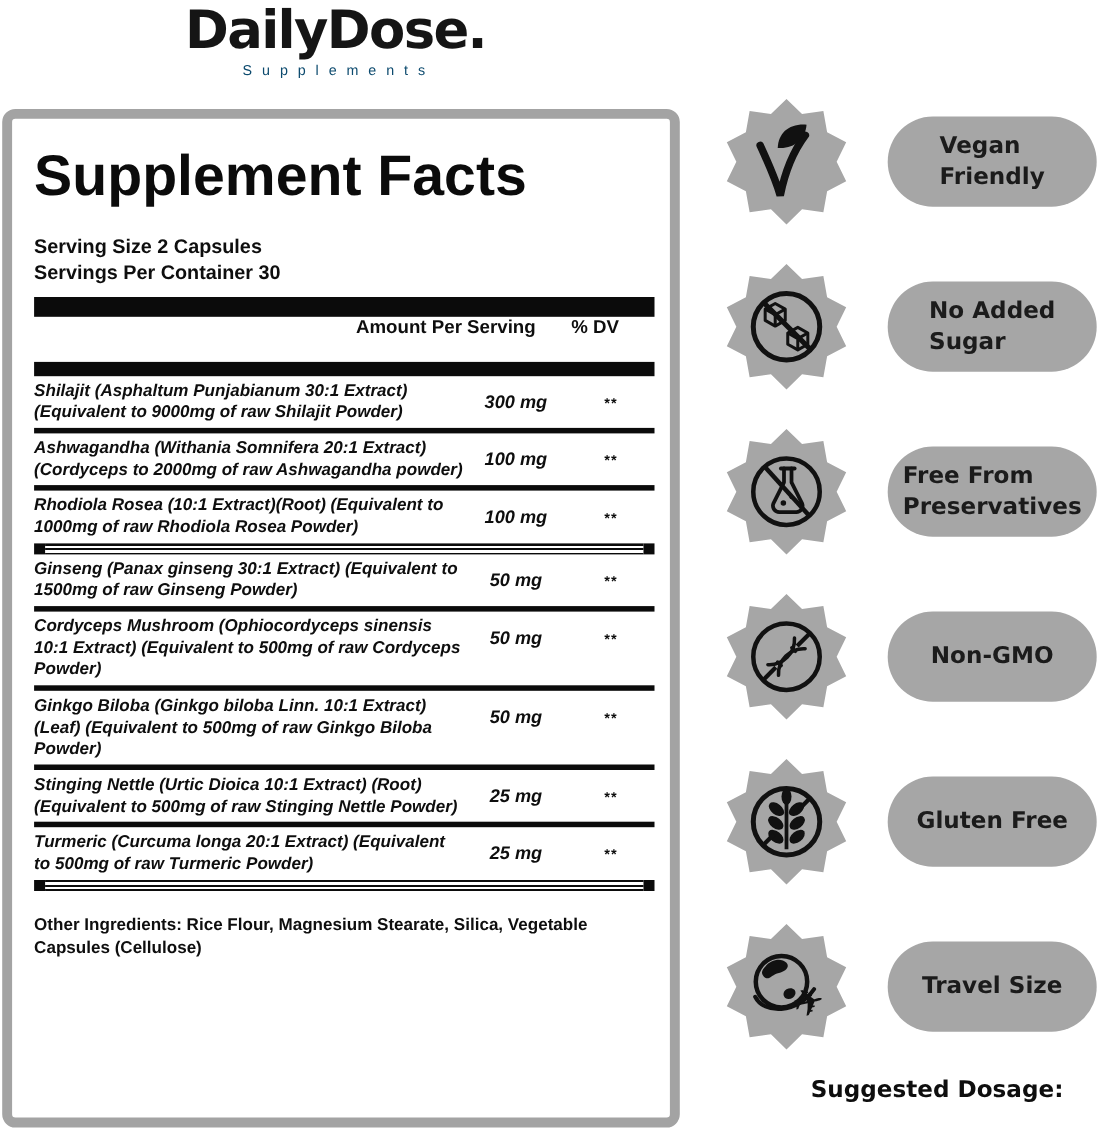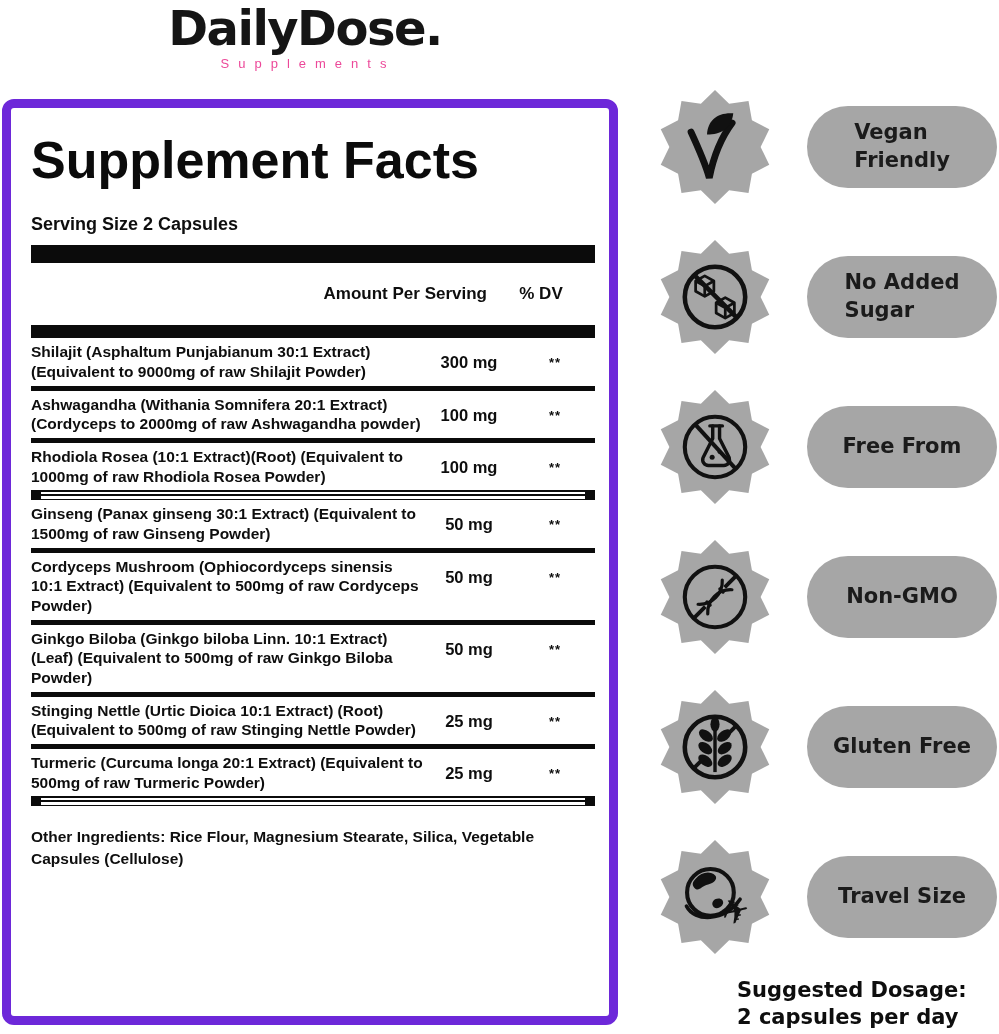--- a/index.html
+++ b/index.html
@@ -3,34 +3,34 @@
 <meta charset="utf-8">
 <style>
   html,body{margin:0;padding:0;}
   body{
     width:999px;height:1034px;position:relative;background:#ffffff;
     font-family:"Liberation Sans", sans-serif;color:#0e0e0e;overflow:hidden;
   }
   
   .logo{position:absolute;left:150px;top:2px;width:310px;text-align:center;}
   .logo-name{font-family:"DejaVu Sans", sans-serif;font-weight:900;font-size:48px;letter-spacing:-1.5px;color:#151515;line-height:1.1;}
-  .logo-tagline{font-size:13px;font-weight:500;letter-spacing:9px;color:#ec4899;margin-top:1px;padding-left:6px;}
+  .logo-tagline{font-size:13px;font-weight:500;letter-spacing:9px;color:#0c4a6e;margin-top:1px;padding-left:6px;}
   
   .panel{
     position:absolute;left:2px;top:99px;width:616px;height:926px;box-sizing:border-box;
-    border:9px solid #6d28d9;border-radius:12px;background:#fff;padding:16px 14px 0 20px;
+    border:9px solid #a3a3a3;border-radius:12px;background:#fff;padding:16px 14px 0 20px;
   }
   .sf-title{font-size:52px;font-weight:800;letter-spacing:0px;margin-top:6px;color:#0b0b0b;}
   .serving-block{margin-top:22px;font-size:18px;font-weight:700;line-height:1.35;}
   .bar-thick{height:18px;background:#0b0b0b;margin-top:9px;}
-  .col-headers{display:flex;margin-top:21px;font-size:17px;font-weight:700;}
+  .col-headers{display:flex;font-size:17px;font-weight:700;}
   .ch-amount{width:456px;text-align:right;}
   .ch-dv{flex:1;text-align:center;}
   .bar-mid{height:13px;background:#0b0b0b;margin-top:21px;}
-  .row{display:flex;padding:4px 0 4px 0;}
+  .row{display:flex;padding:4px 0 4px 0;font-style:italic;}
   .row-name{width:392px;font-size:15.5px;font-weight:700;line-height:1.27;}
   .row-amount{width:92px;text-align:center;font-size:16.5px;font-weight:700;padding-top:11px;}
   .row-dv{flex:1;text-align:center;font-size:13px;font-weight:700;letter-spacing:1px;padding-top:13px;}
   .sep{height:5px;background:#0b0b0b;}
   .sep.striped{
     height:10px;box-sizing:border-box;
     border-left:10px solid #0b0b0b;border-right:10px solid #0b0b0b;
     background:repeating-linear-gradient(to bottom,#0b0b0b 0 2px,#ffffff 2px 4.3px);
   }
   .footnote{margin-top:12px;font-size:16px;font-weight:700;}
@@ -59,20 +59,21 @@
 <div class="logo">
   <div class="logo-name">DailyDose.</div>
   <div class="logo-tagline">Supplements</div>
 </div>
 
 <div class="panel">
   <div class="sf-title">Supplement Facts</div>
 
   <div class="serving-block">
     <div>Serving Size 2 Capsules</div>
+    <div>Servings Per Container 30</div>
   </div>
 
   <div class="bar-thick"></div>
 
   <div class="col-headers">
     <div class="ch-amount">Amount Per Serving</div>
     <div class="ch-dv">% DV</div>
   </div>
 
   <div class="bar-mid"></div>
@@ -180,20 +181,21 @@
         <path d="M45.5 31.5 h11"></path>
         <path d="M48 31.5 v11 L39.5 59.5 a5 5 0 0 0 4.7 6.7 h13.6 a5 5 0 0 0 4.7 -6.7 L54 42.5 v-11"></path>
       </g>
       <circle cx="47.5" cy="59" r="2.2" fill="#111"></circle>
       <circle cx="54" cy="54.5" r="1.6" fill="#111"></circle>
       <line x1="33" y1="30.5" x2="68" y2="69" stroke="#111" stroke-width="3.6"></line>
     </svg>
     <div class="pill">
       <div class="pill-text">
         <div>Free From</div>
+        <div>Preservatives</div>
       </div>
     </div>
   </div>
 
   <div class="badge-row">
     <svg class="seal" viewBox="0 0 100 100">
       <polygon fill="#a6a6a6" points="50,0 62.4,12 79.4,9.6 82.4,26.5 97.6,34.5 90,50 97.6,65.5 82.4,73.5 79.4,90.4 62.4,88 50,100 37.6,88 20.6,90.4 17.6,73.5 2.4,65.5 10,50 2.4,34.5 17.6,26.5 20.6,9.6 37.6,12"></polygon>
       <circle cx="50" cy="50" r="26.5" fill="none" stroke="#111" stroke-width="3.6"></circle>
       <line x1="31.5" y1="68.5" x2="41.5" y2="58.5" stroke="#111" stroke-width="3.4"></line>
       <line x1="58.5" y1="41.5" x2="68.5" y2="31.5" stroke="#111" stroke-width="3.4"></line>
@@ -249,14 +251,13 @@
         <div>Travel Size</div>
         <div></div>
       </div>
     </div>
   </div>
 
 </div>
 
 <div class="dosage">
   <div>Suggested Dosage:</div>
-  <div>2 capsules per day</div>
 </div>
 
 </body></html>

